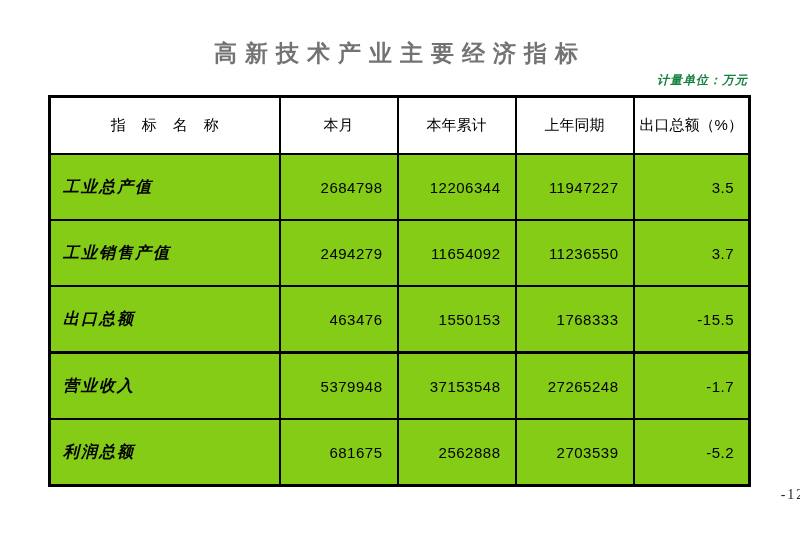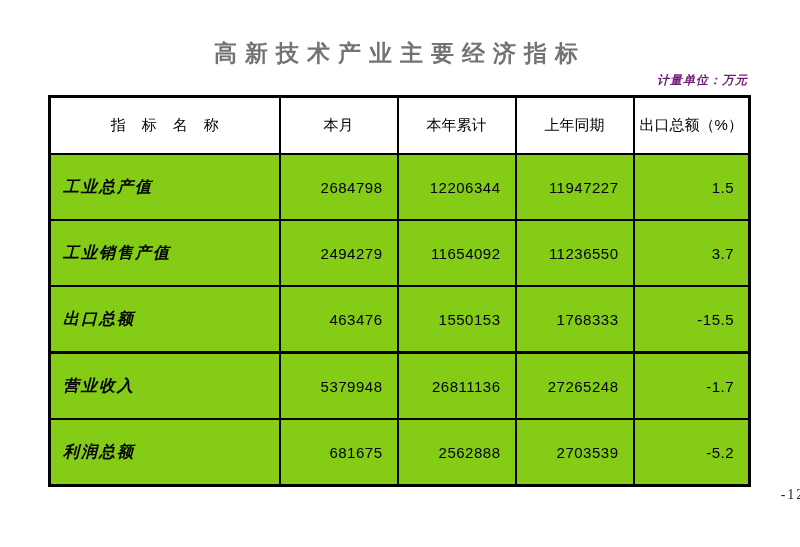--- a/index.html
+++ b/index.html
@@ -29,21 +29,21 @@
     white-space: nowrap;
   }
   .unit-note {
     position: absolute;
     top: 72px;
     right: 52px;
     font-size: 12px;
     font-style: italic;
     font-weight: bold;
     letter-spacing: 1px;
-    color: #701a75;
+    color: #15803d;
   }
   .indicator-table {
     position: absolute;
     left: 48px;
     top: 95px;
     width: 700px;
     border-collapse: collapse;
     table-layout: fixed;
     background: #ffffff;
   }
@@ -129,40 +129,40 @@
         <th>上年同期</th>
         <th>出口总额（%）</th>
       </tr>
     </thead>
     <tbody>
       <tr>
         <td class="cell-name">工业总产值</td>
         <td class="cell-num">2684798</td>
         <td class="cell-num">12206344</td>
         <td class="cell-num">11947227</td>
-        <td class="cell-num">1.5</td>
+        <td class="cell-num">3.5</td>
       </tr>
       <tr>
         <td class="cell-name">工业销售产值</td>
         <td class="cell-num">2494279</td>
         <td class="cell-num">11654092</td>
         <td class="cell-num">11236550</td>
         <td class="cell-num">3.7</td>
       </tr>
       <tr>
         <td class="cell-name">出口总额</td>
         <td class="cell-num">463476</td>
         <td class="cell-num">1550153</td>
         <td class="cell-num">1768333</td>
         <td class="cell-num">-15.5</td>
       </tr>
       <tr class="section-break">
         <td class="cell-name">营业收入</td>
         <td class="cell-num">5379948</td>
-        <td class="cell-num">26811136</td>
+        <td class="cell-num">37153548</td>
         <td class="cell-num">27265248</td>
         <td class="cell-num">-1.7</td>
       </tr>
       <tr>
         <td class="cell-name">利润总额</td>
         <td class="cell-num">681675</td>
         <td class="cell-num">2562888</td>
         <td class="cell-num">2703539</td>
         <td class="cell-num">-5.2</td>
       </tr>

